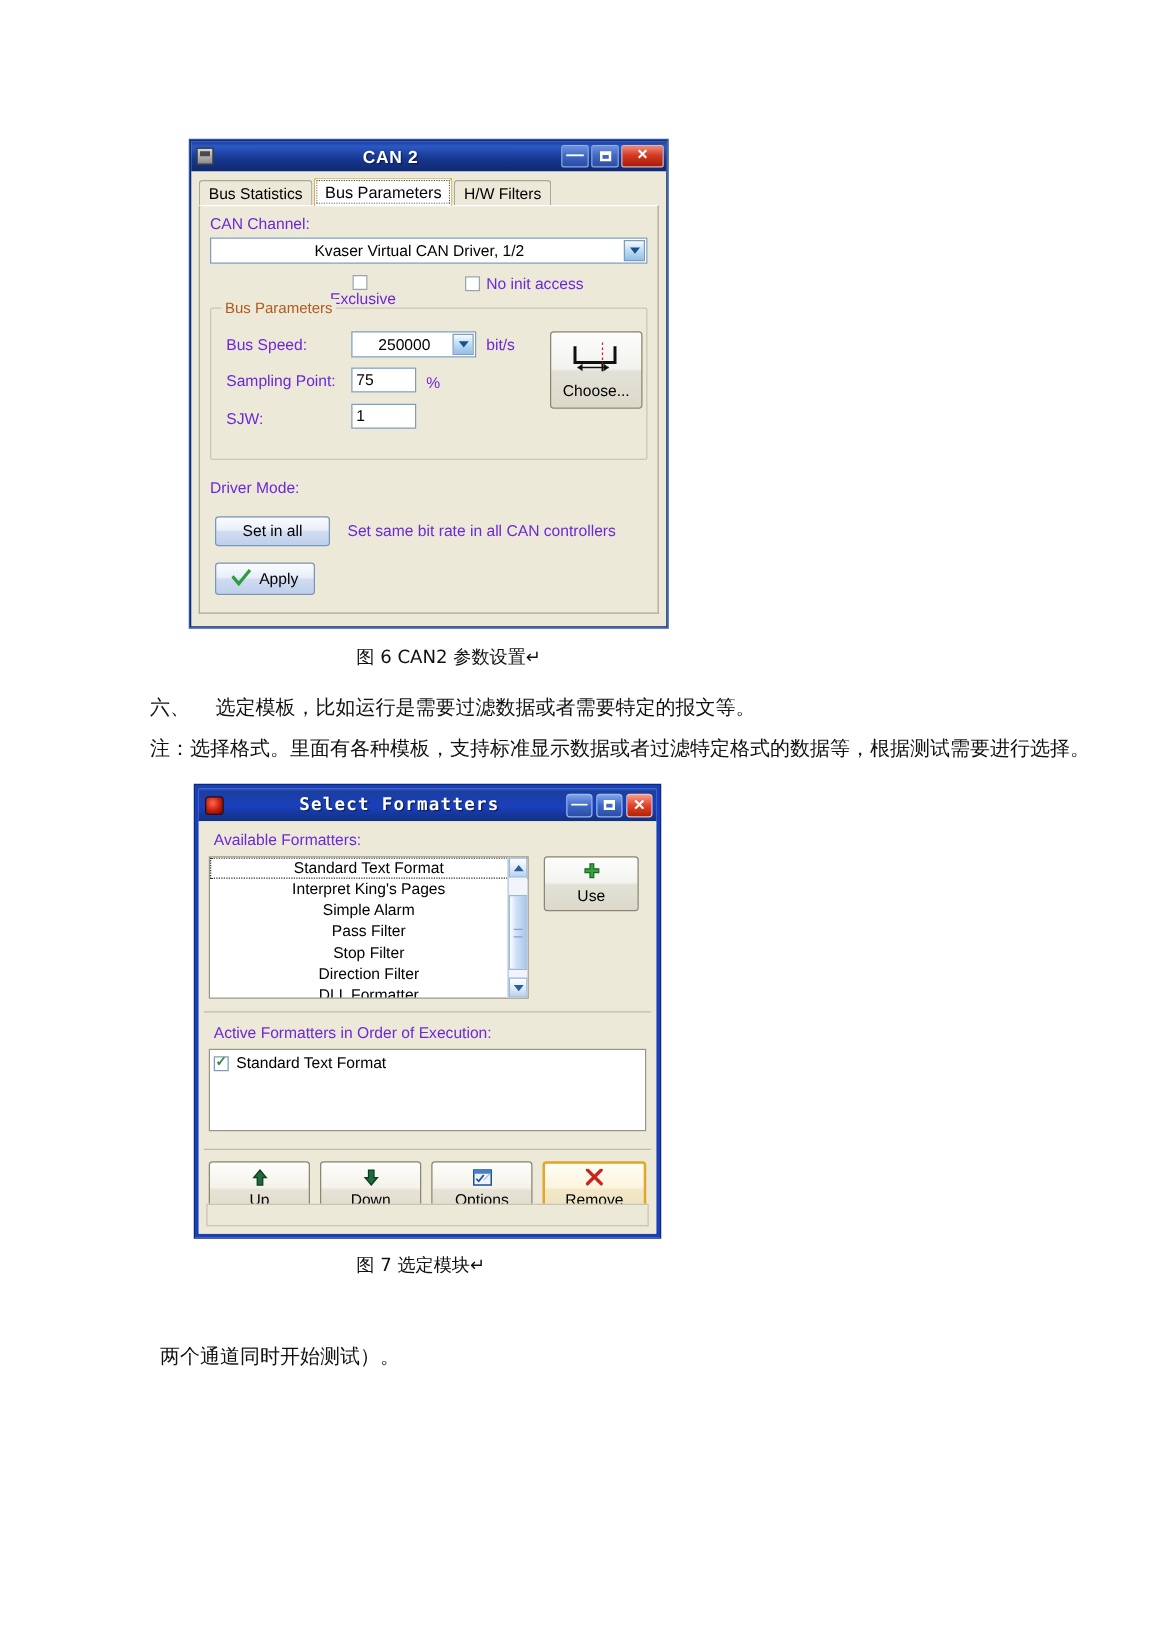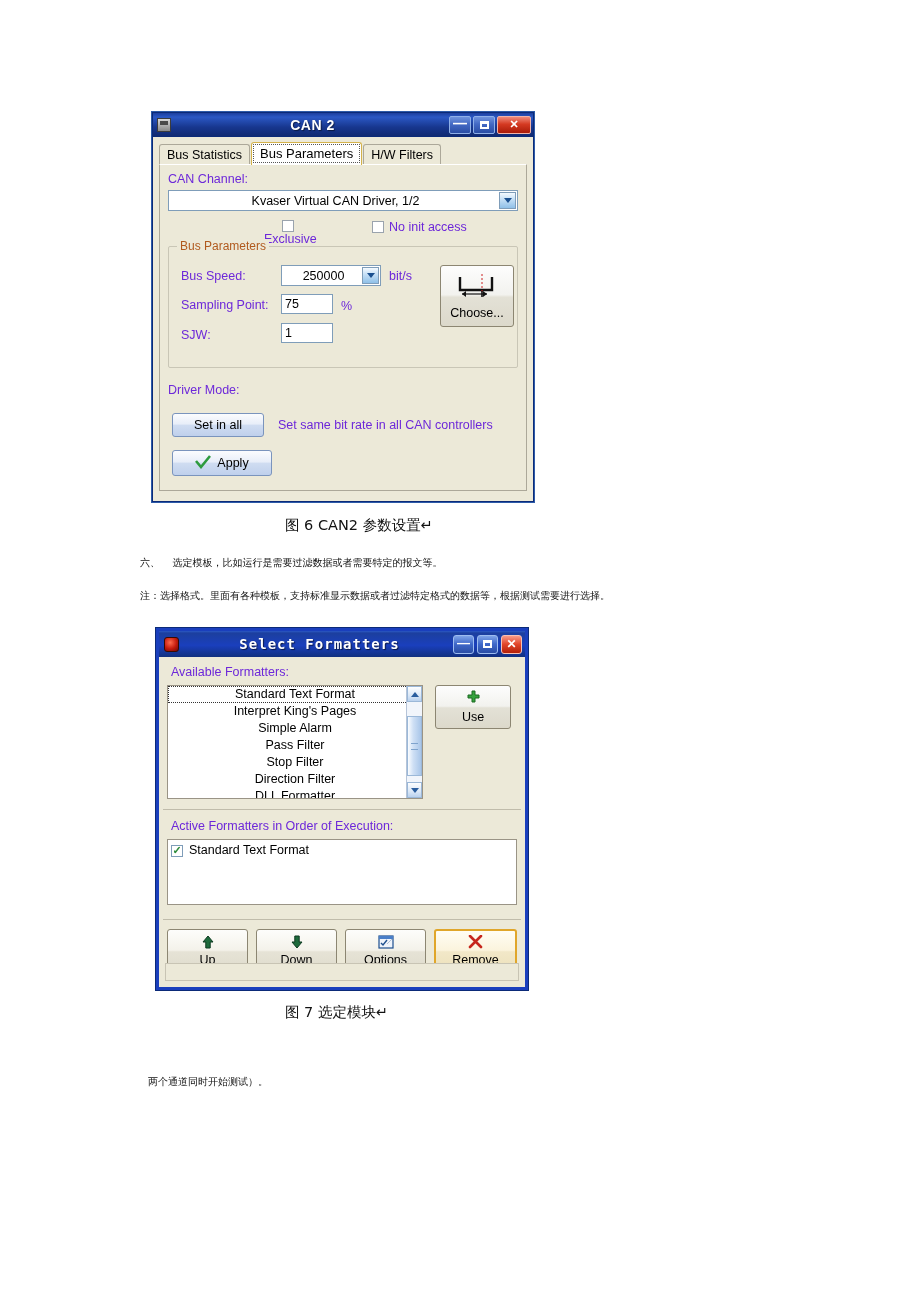--- a/index.html
+++ b/index.html
@@ -181,25 +181,24 @@
 
   .caption {
     position: absolute;
     font-family: "DejaVu Sans", sans-serif;
     font-size: 14.5px;
     color: #111;
     white-space: nowrap;
   }
   .body-text {
     position: absolute;
-    font-family: Liberation Serif, serif;
-    font-size: 10px;
+    font-family: Liberation Sans, sans-serif;
+    font-size: 16px;
     color: #111;
     white-space: nowrap;
-    margin-left: 20px;
   }
 
   
   .sf-window {
     position: absolute;
     left: 156px; top: 628px;
     width: 372px; height: 362px;
     background: #ece9d8;
     border: 3px solid #1a3fbd;
     box-shadow: 0 0 0 1px #0b2a78;
@@ -376,21 +375,21 @@
         </div>
       </div>
 
       <div class="fld-label" style="position:absolute;left:8px;top:218px;">Driver Mode:</div>
 
       <div class="btn3d" style="position:absolute;left:12px;top:248px;width:92px;height:24px;">
         <span>Set in all</span>
       </div>
       <div class="fld-label" style="position:absolute;left:118px;top:253px;">Set same bit rate in all CAN controllers</div>
 
-      <div class="btn3d" style="position:absolute;left:12px;top:285px;width:100px;height:26px;gap:6px;">
+      <div class="btn3d" style="position:absolute;left:12px;top:285px;width:80px;height:26px;gap:6px;">
         <span>
           <svg width="16" height="14" viewBox="0 0 16 14">
               <path d="M1 6 L6 12 L15 1" fill="none" stroke="#2e9b3e" stroke-width="2.6"></path>
             </svg>
         </span>
         <span>Apply</span>
       </div>
     </div>
   </div>
 

